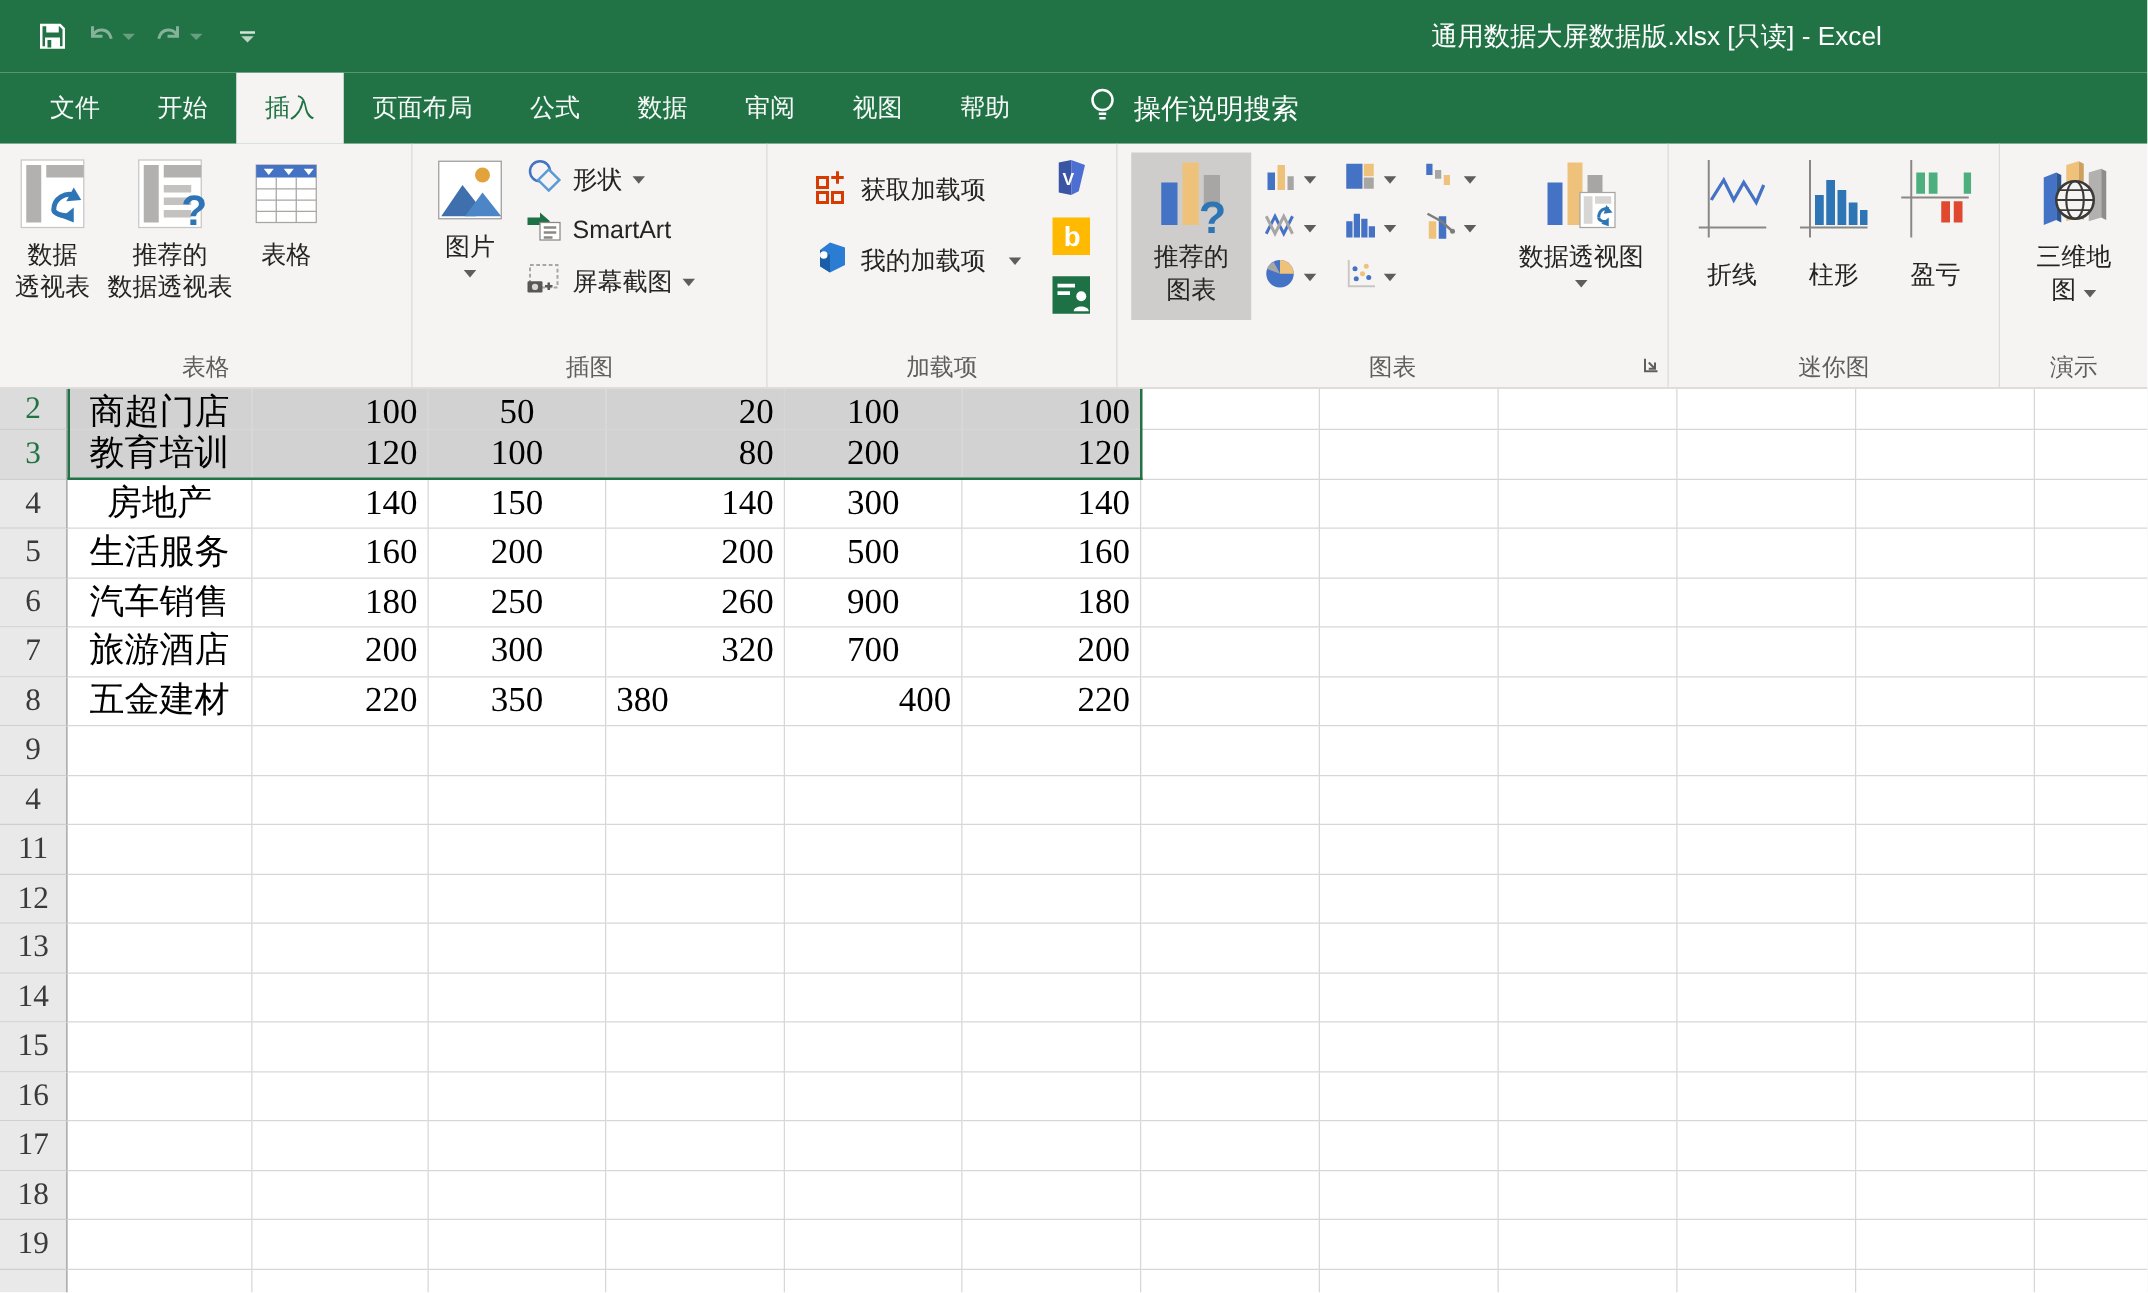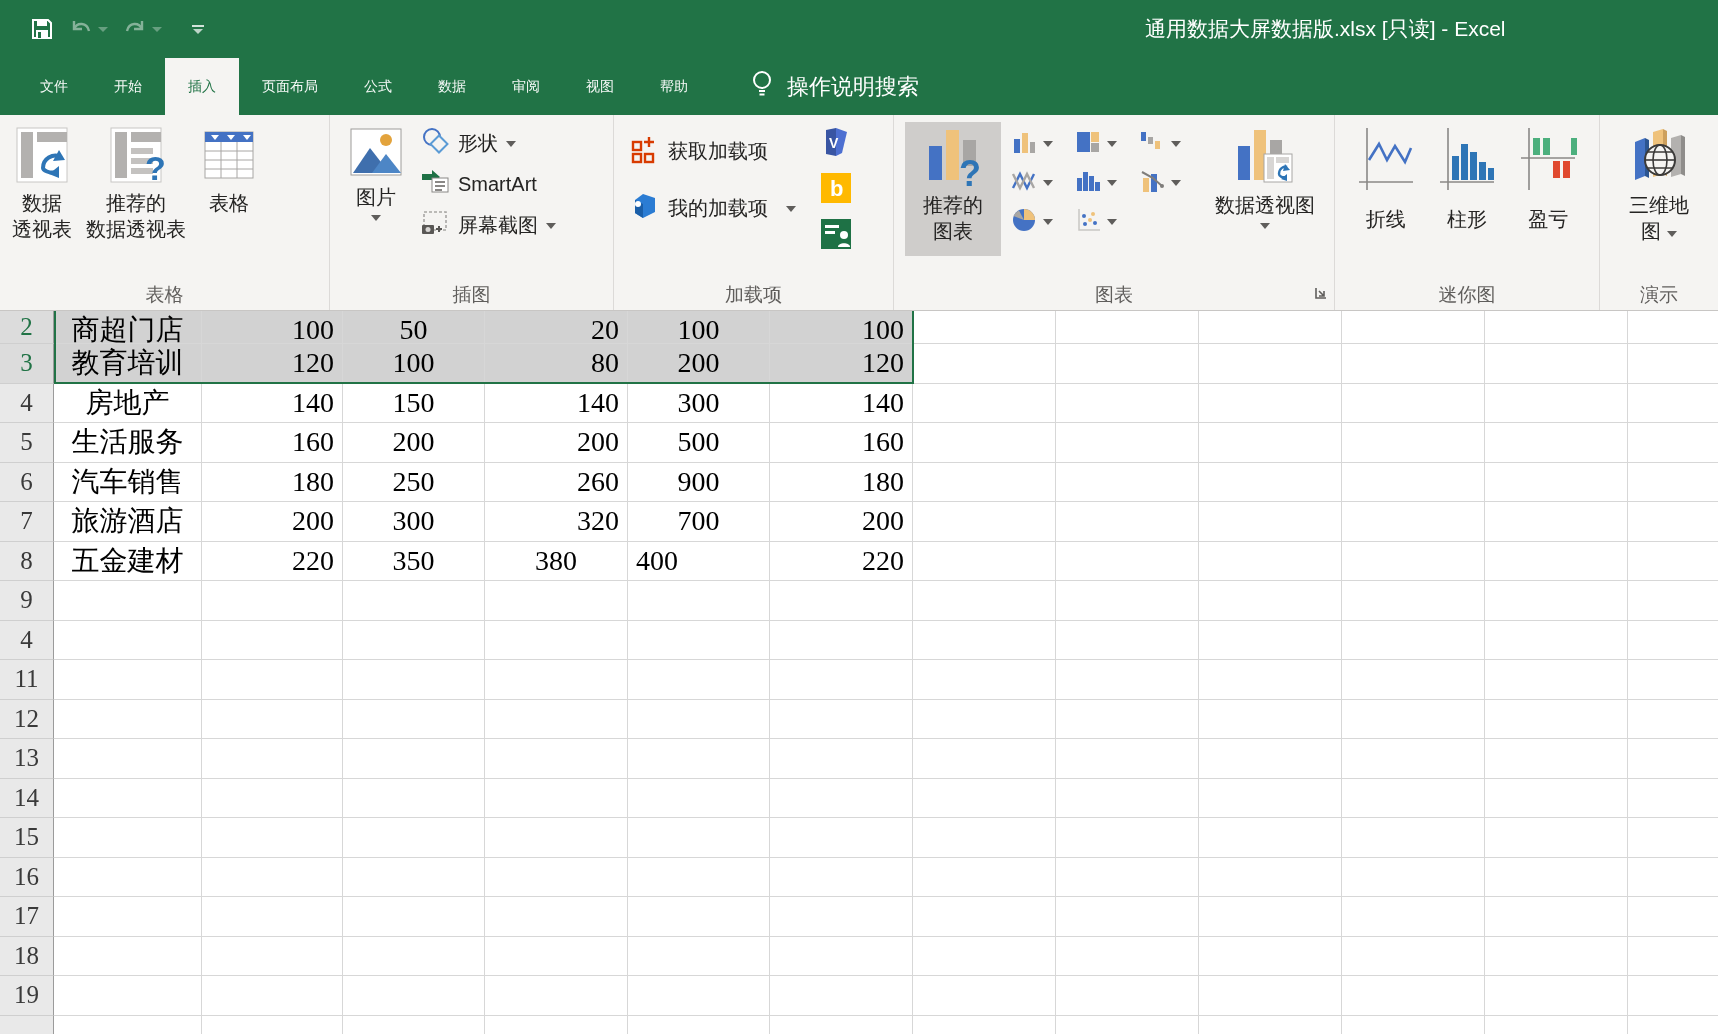--- a/index.html
+++ b/index.html
@@ -13,21 +13,21 @@
   .qat svg { display:block; }
   .dim { opacity:.45; }
   .qcaret { width:0;height:0;border-left:5px solid transparent;border-right:5px solid transparent;border-top:5px solid rgba(255,255,255,.7); }
   .qat-custom { display:flex; flex-direction:column; align-items:center; gap:2px; margin-left:16px; }
   .qat-custom .bar { width:12px; height:2px; background:rgba(255,255,255,.8); }
   .title-text { position:absolute; left:1145px; top:0; height:58px; display:flex; align-items:center;
     font-size:21px; color:#fff; white-space:nowrap; }
 
   
   .tabbar { height:57px; background:#217346; display:flex; align-items:stretch; padding-left:17px; }
-  .tab { display:flex; align-items:center; padding:0 23px; font-size:14px; color:rgba(255,255,255,.96); cursor:default; }
+  .tab { display:flex; align-items:center; padding:0 23px; font-size:20px; color:rgba(255,255,255,.96); cursor:default; }
   .tab.active { background:#f5f4f2; color:#217346; }
   .searchbox { display:flex; align-items:center; gap:12px; margin-left:38px; color:#fff; font-size:22px; }
 
   
   .ribbon { height:196px; background:#f5f4f2; border-bottom:1px solid #c8c6c4; display:flex; }
   .rgroup { position:relative; display:flex; flex-direction:column; border-right:1px solid #dcdad8; }
   .rgroup:last-child { border-right:none; }
   .rg-content { flex:1; display:flex; align-items:flex-start; padding-top:7px; }
   .rg-label { height:26px; text-align:center; font-size:19px; color:#605e5c; line-height:22px; }
   .bigbtn { display:flex; flex-direction:column; align-items:center; padding-top:2px; cursor:default; }
@@ -225,21 +225,21 @@
           </span>
           <span>屏幕截图</span>
           <span class="caret"></span>
         </div>
       </div>
     </div>
     <div class="rg-label">插图</div>
   </div>
 
   <div class="rgroup" style="width:280px">
-    <div class="rg-content" style="padding-left:16px; gap:12px;">
+    <div class="rg-content" style="padding-left:16px; gap:12px;justify-content:center;">
       <div style="display:flex; flex-direction:column; gap:22px; padding-top:12px;">
         <div class="smallbtn">
           <span>
             <svg width="30" height="30" viewBox="0 0 30 30">
                 <g fill="none" stroke="#d83b01" stroke-width="2.4">
                   <rect x="3" y="8" width="8" height="8"></rect>
                   <rect x="3" y="20" width="8" height="8"></rect>
                   <rect x="15" y="20" width="8" height="8"></rect>
                   <path d="M19 3 v10 M14 8 h10"></path>
                 </g>
@@ -578,22 +578,22 @@
         <div class="cell" style="width: 143px;"></div>
         <div class="cell" style="width: 143px;"></div>
         <div class="cell" style="width: 143px;"></div>
         <div class="cell" style="width: 91px;"></div>
       </div>
       <div class="srow">
         <div class="rowhead">8</div>
         <div class="cell" style="width: 148px; text-align: center;">五金建材</div>
         <div class="cell" style="width: 141px; text-align: right;">220</div>
         <div class="cell" style="width: 142px; text-align: center;">350</div>
-        <div class="cell" style="width: 143px; text-align: center;">380</div>
-        <div class="cell" style="width: 142px; text-align: left;">400</div>
+        <div class="cell" style="width: 143px; text-align: left;">380</div>
+        <div class="cell" style="width: 142px; text-align: right;">400</div>
         <div class="cell" style="width: 143px; text-align: right;">220</div>
         <div class="cell" style="width: 143px;"></div>
         <div class="cell" style="width: 143px;"></div>
         <div class="cell" style="width: 143px;"></div>
         <div class="cell" style="width: 143px;"></div>
         <div class="cell" style="width: 143px;"></div>
         <div class="cell" style="width: 91px;"></div>
       </div>
       <div class="srow">
         <div class="rowhead">9</div>

